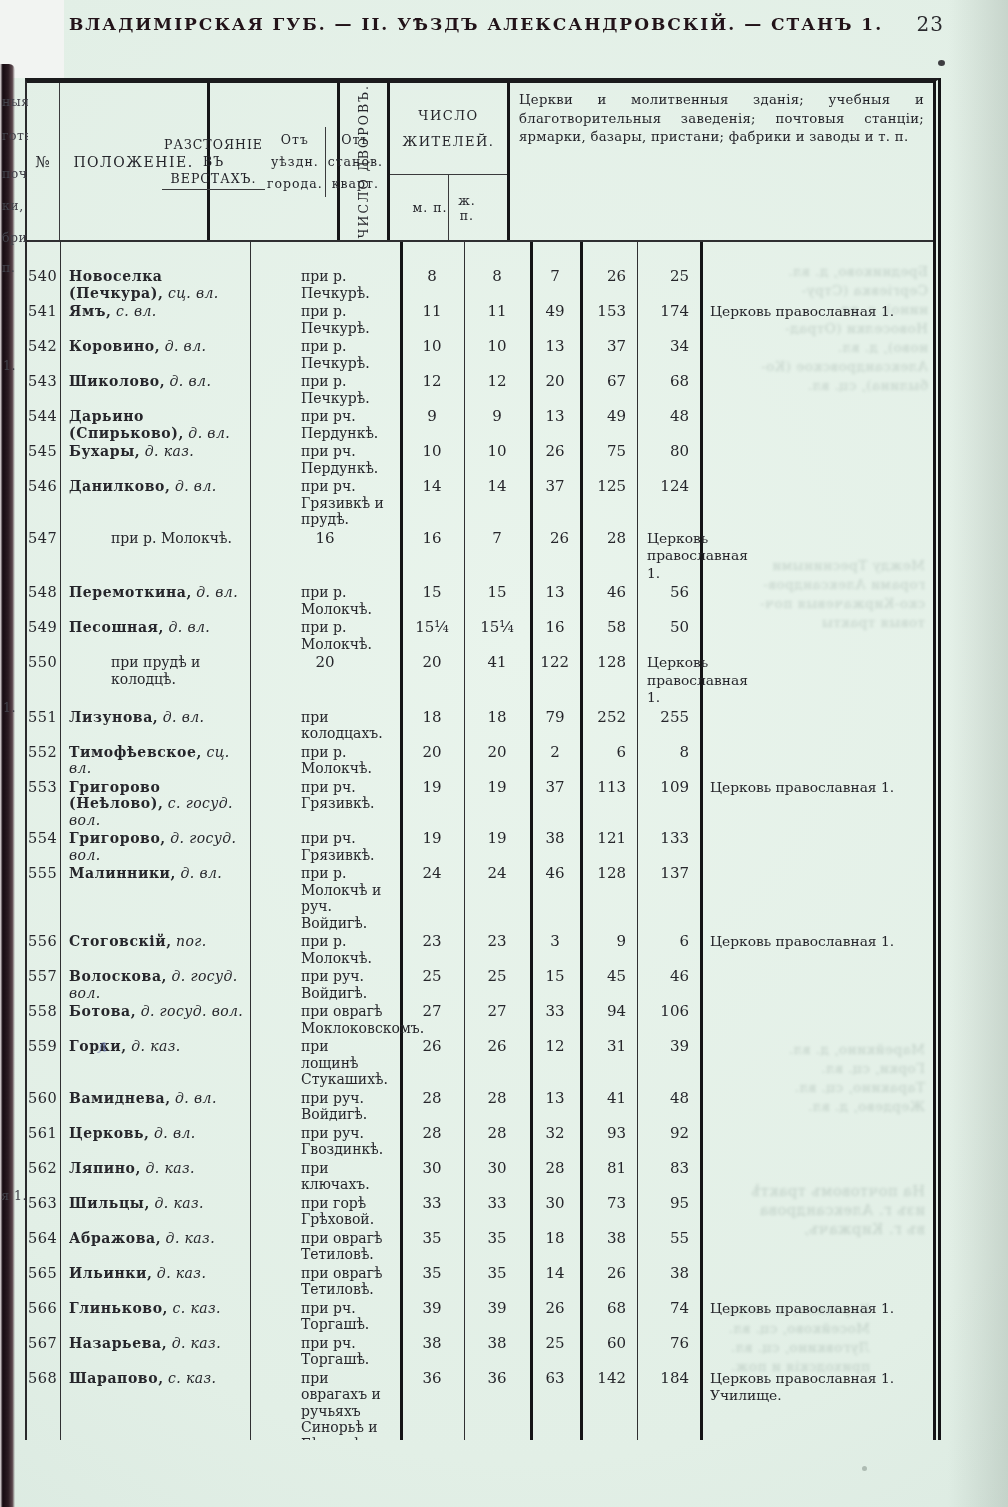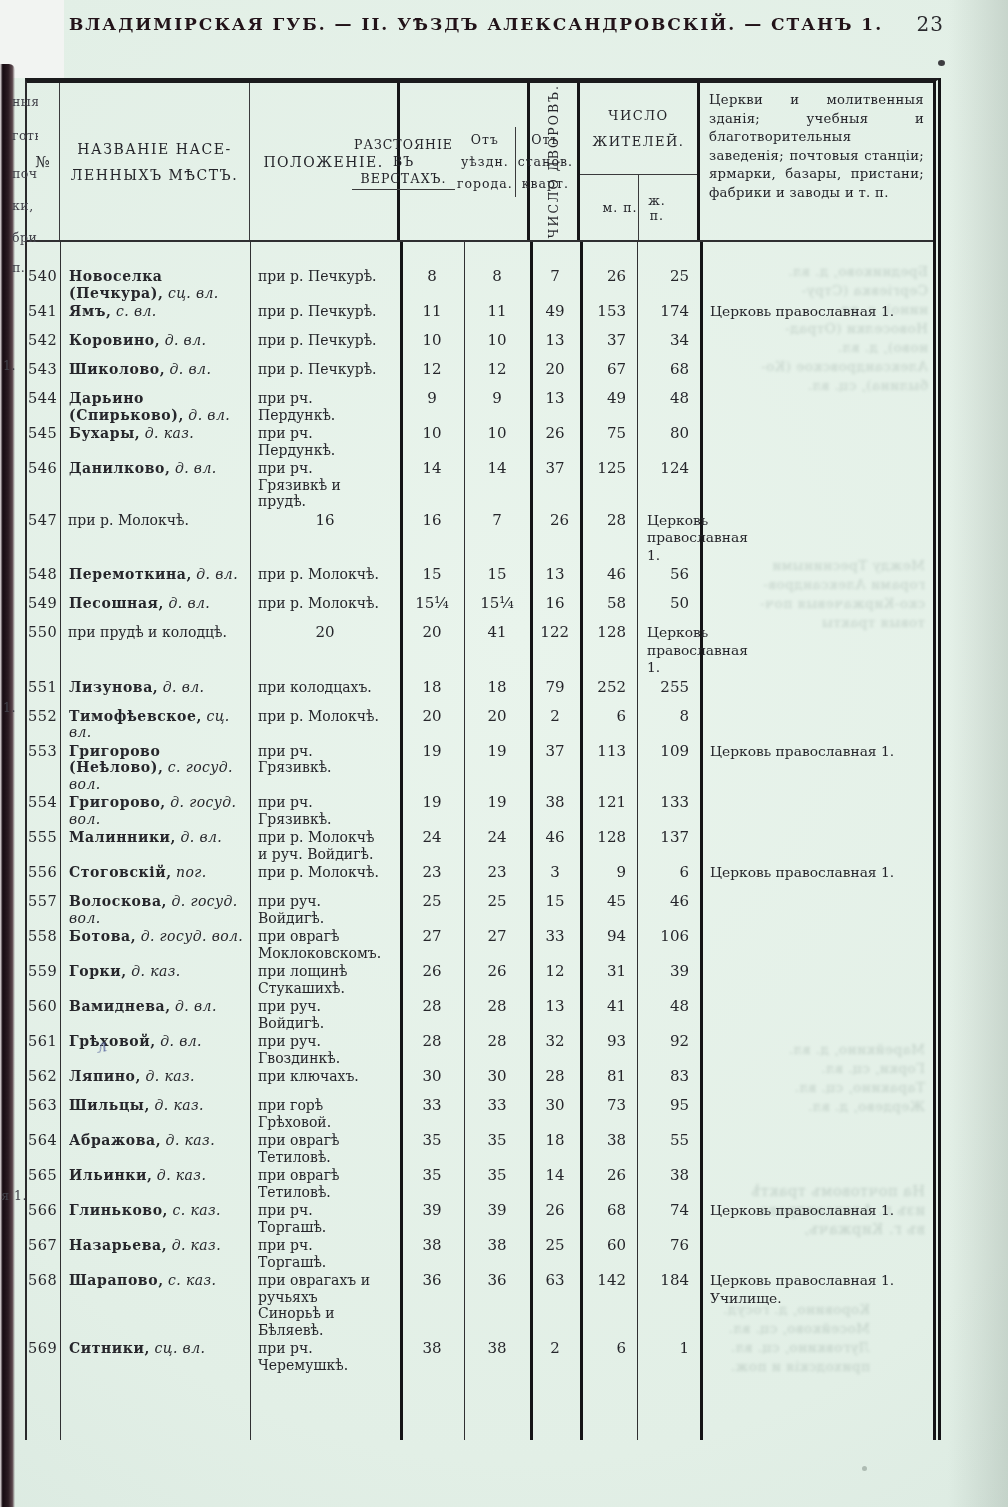--- a/index.html
+++ b/index.html
@@ -65,27 +65,27 @@
   .v5{left:503px;} .v6{left:553px;} .v7{left:610px;} .v8{left:673px;}
 
   .tr{position:relative;z-index:2;display:grid;
       grid-template-columns:33px 190px 150px 64px 66px 50px 57px 63px 1fr;
       min-height:29px;align-items:start;}
   .td{box-sizing:border-box;padding-top:2px;font-size:14px;line-height:16.5px;}
   .c-num{font-size:14.5px;padding-left:1px;letter-spacing:.5px;}
   .c-name{padding-left:9px;padding-right:4px;}
   .c-name .nm{font-weight:bold;letter-spacing:.6px;}
   .c-name .tp{font-style:italic;letter-spacing:.4px;}
-  .c-pos{padding-left:8px;padding-right:16px;}
+  .c-pos{padding-left:8px;padding-right:16px;margin-left:43px;}
   .c-d1,.c-d2,.c-dv{text-align:center;font-size:15px;}
   .c-mp,.c-jp{text-align:right;padding-right:11px;font-size:15px;}
   .c-ch{padding-left:10px;padding-right:8px;font-size:13.8px;line-height:17.5px;}
 
   
-  .frag{position:absolute;left:12px;width:26px;overflow:hidden;font-size:12.5px;
+  .frag{position:absolute;left:2px;width:26px;overflow:hidden;font-size:12.5px;
         color:#42424a;letter-spacing:.5px;white-space:nowrap;z-index:3;}
   
   .pencil{position:absolute;left:96px;top:1036px;z-index:4;color:#55639c;opacity:.85;
           font-size:17px;font-style:italic;transform:rotate(-12deg);filter:blur(.3px);
           font-family:"DejaVu Serif",serif;}
   
   .ghost{position:absolute;z-index:0;color:#6f857c;opacity:.30;filter:blur(1.6px);
          transform:scaleX(-1);font-size:13.5px;line-height:19px;letter-spacing:.5px;
          white-space:pre-line;pointer-events:none;}
 </style>
@@ -135,21 +135,20 @@
   <div class="frag" style="top:358px;left:3px;">1.</div>
   <div class="frag" style="top:700px;left:3px;">1.</div>
   <div class="frag" style="top:1188px;left:1px;text-align:right;">я 1.</div>
 
   <div class="pencil">л</div>
 
   <div class="table">
 
     <div class="thead">
       <div class="th h-num">№</div>
-      <div class="th h-name">НАЗВАНІЕ НАСЕ-ЛЕННЫХЪ МѢСТЪ.</div>
       <div class="th h-pos">ПОЛОЖЕНІЕ.</div>
       <div class="th h-distgrp">
         <div class="h-dist-label">РАЗСТОЯНІЕ ВЪ ВЕРСТАХЪ.</div>
         <div class="h-dist-sub">
           <div class="sub">Отъ уѣздн. города.</div>
           <div class="sub">Отъ станов. кварт.</div>
         </div>
       </div>
       <div class="th h-dvor">
         <span class="vtext">ЧИСЛО ДВОРОВЪ.</span>
@@ -417,21 +416,21 @@
     <div class="td c-pos">при руч. Войдигѣ.</div>
     <div class="td c-d1">28</div>
     <div class="td c-d2">28</div>
     <div class="td c-dv">13</div>
     <div class="td c-mp">41</div>
     <div class="td c-jp">48</div>
     <div class="td c-ch"></div>
   </div>
         <div class="tr">
     <div class="td c-num">561</div>
-    <div class="td c-name"><span class="nm">Грѣховой,</span>
+    <div class="td c-name"><span class="nm">Церковь,</span>
       <span class="tp">д. вл.</span></div>
     <div class="td c-pos">при руч. Гвоздинкѣ.</div>
     <div class="td c-d1">28</div>
     <div class="td c-d2">28</div>
     <div class="td c-dv">32</div>
     <div class="td c-mp">93</div>
     <div class="td c-jp">92</div>
     <div class="td c-ch"></div>
   </div>
         <div class="tr">

